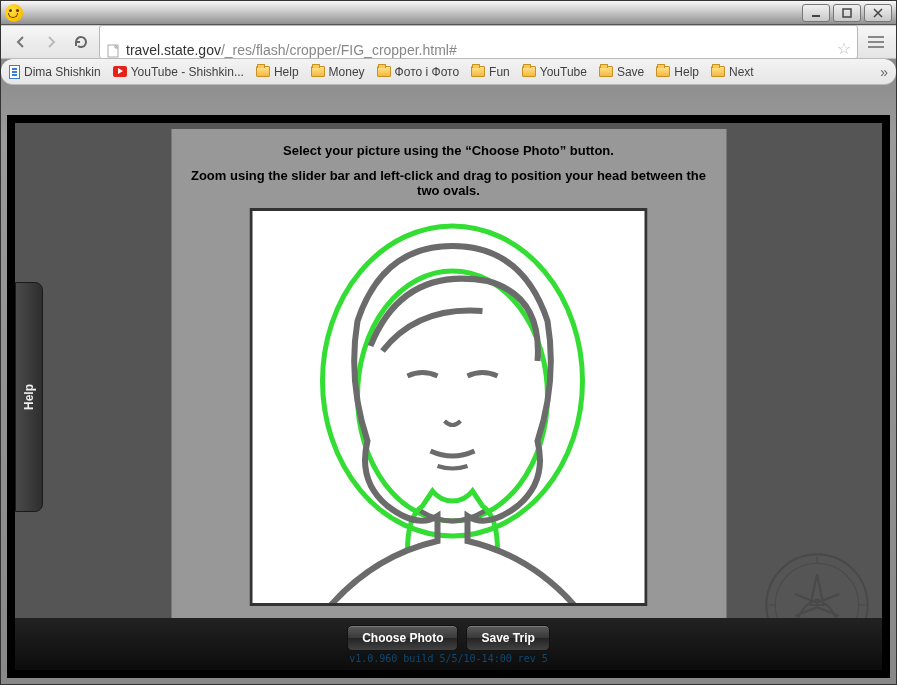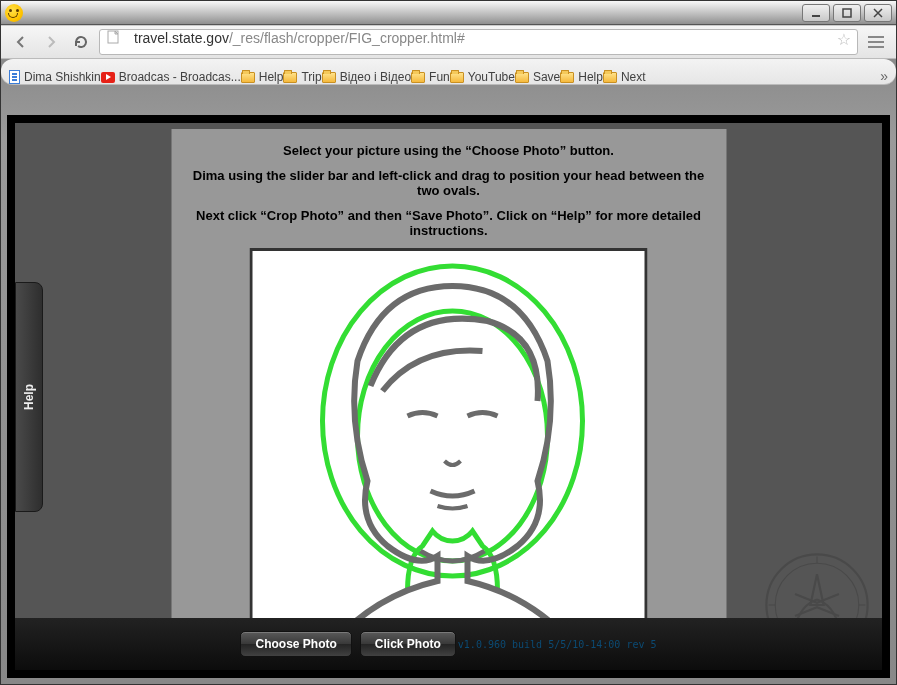--- a/index.html
+++ b/index.html
@@ -85,40 +85,40 @@
     padding: 0 8px; gap: 6px;
   }
   .nav-btn {
     width: 24px; height: 24px;
     display:flex; align-items:center; justify-content:center;
     color: #555; border-radius: 3px;
   }
   .nav-btn svg { width:16px; height:16px; }
   .urlbar {
     flex: 1;
-    height: 26px;
+    height: 34px;
     background: #fff;
     border: 1px solid #b8b8b8;
     border-radius: 3px;
-    display: flex; align-items: flex-start;
-    padding: 0 6px; gap: 14px;
+    display: flex; align-items: flex-end;
+    padding: 0 6px; gap: 6px;
     color: #888; font-size: 14px;
   }
   .url-text { flex:1; white-space:nowrap; overflow:hidden; }
   .url-text .dom { color:#333; }
   .star { color:#bbb; font-size:16px; }
   .menu-btn { width:24px; display:flex; flex-direction:column; gap:3px; align-items:center; justify-content:center; }
   .menu-btn span { width:16px; height:2px; background:#888; }
 
   .bookmarks {
     height: 26px;
     background: linear-gradient(180deg, #f3f3f3, #e6e6e6);
     border-bottom: 1px solid #bbb;
-    display: flex; align-items: flex-end;
-    padding: 0 8px; gap: 0;
+    display: flex; align-items: center;
+    padding: 0 8px; gap: 12px;
     font-size: 12px; color: #414141; border-radius: 12px;
   }
   .bm { display:flex; align-items:center; gap:4px; white-space:nowrap; }
   .bm-folder { width:14px; height:11px; background:linear-gradient(180deg,#ffe28a,#f5b93c); border:1px solid #c99022; border-radius:1px; position:relative; }
   .bm-folder::before { content:""; position:absolute; top:-3px; left:0; width:6px; height:3px; background:#f5c95a; border:1px solid #c99022; border-bottom:none; border-radius:1px 1px 0 0; }
   .bm-yt { width:14px; height:11px; background:#e62117; border-radius:2px; position:relative; }
   .bm-yt::after { content:""; position:absolute; left:5px; top:2px; border-left:5px solid #fff; border-top:3.5px solid transparent; border-bottom:3.5px solid transparent; }
   .bm-doc { width:11px; height:14px; background:#fff; border:1px solid #3b7dd8; position:relative; }
   .bm-doc::after { content:""; position:absolute; left:2px; top:2px; right:2px; height:2px; background:#3b7dd8; box-shadow:0 3px 0 #3b7dd8, 0 6px 0 #3b7dd8; }
   .bm-more { margin-left:auto; color:#666; font-size:14px; }
@@ -164,21 +164,21 @@
     width: 398px; height: 398px;
     background:#fff;
     border:3px solid #333;
     position:relative;
     overflow:hidden;
   }
   .bottom-bar {
     position:absolute; left:0; right:0; bottom:0;
     height:52px;
     background:linear-gradient(180deg,#222 0%, #0c0c0c 100%);
-    display:flex; align-items:center; justify-content:center; flex-direction:row;
+    display:flex; align-items:center; justify-content:center; flex-direction:column;
     gap:2px;
   }
   .btn-row { display:flex; gap:8px; }
   .action-btn {
     padding: 5px 14px;
     background:linear-gradient(180deg,#5a5a5a 0%, #3a3a3a 48%, #252525 52%, #414141 100%);
     border:1px solid #111; border-radius:5px;
     color:#fff; font-size:12px; font-weight:bold;
     box-shadow: inset 0 1px 0 rgba(255,255,255,.2);
   }
@@ -250,33 +250,33 @@
       </div>
   </div>
 
   <div class="bookmarks">
     <div class="bm">
         <div class="bm-doc"></div>
         <span>Dima Shishkin</span>
       </div>
     <div class="bm">
         <div class="bm-yt"></div>
-        <span>Broadcas - Broadcas...</span>
+        <span>YouTube - Shishkin...</span>
       </div>
     <div class="bm">
         <div class="bm-folder"></div>
         <span>Help</span>
       </div>
     <div class="bm">
         <div class="bm-folder"></div>
-        <span>Trip</span>
-      </div>
-    <div class="bm">
-        <div class="bm-folder"></div>
-        <span>Відео і Відео</span>
+        <span>Money</span>
+      </div>
+    <div class="bm">
+        <div class="bm-folder"></div>
+        <span>Фото і Фото</span>
       </div>
     <div class="bm">
         <div class="bm-folder"></div>
         <span>Fun</span>
       </div>
     <div class="bm">
         <div class="bm-folder"></div>
         <span>YouTube</span>
       </div>
     <div class="bm">
@@ -296,22 +296,21 @@
 
   <div class="content">
     <div class="stage">
 
       <div class="help-handle">
         <span>Help</span>
       </div>
 
       <div class="crop-panel">
         <p>Select your picture using the “Choose Photo” button.</p>
-        <p>Dima using the slider bar and left-click and drag to position your head between the two ovals.</p>
-        <p>Next click “Crop Photo” and then “Save Photo”.  Click on “Help” for more detailed instructions.</p>
+        <p>Zoom using the slider bar and left-click and drag to position your head between the two ovals.</p>
         <div class="crop-box">
           <svg viewBox="0 0 398 398" width="398" height="398">
 
             <ellipse cx="200" cy="170" rx="130" ry="155" fill="none" stroke="#33dd33" stroke-width="5"></ellipse>
             <ellipse cx="200" cy="185" rx="95" ry="125" fill="none" stroke="#33dd33" stroke-width="5"></ellipse>
             <path d="M155 340 Q155 305 170 295 L180 280 Q188 290 200 290 Q212 290 220 280 L230 295 Q245 305 245 340" fill="none" stroke="#33dd33" stroke-width="5"></path>
 
             <path d="M200 35
                      Q130 35 105 110
                      Q95 170 115 230
@@ -352,21 +351,21 @@
           <line x1="50" y1="6" x2="50" y2="12"></line>
             <line x1="50" y1="88" x2="50" y2="94"></line>
           <line x1="6" y1="50" x2="12" y2="50"></line>
             <line x1="88" y1="50" x2="94" y2="50"></line>
         </g>
       </svg>
 
       <div class="bottom-bar">
         <div class="btn-row">
           <button class="action-btn">Choose Photo</button>
-          <button class="action-btn">Click Photo</button>
+          <button class="action-btn">Save Trip</button>
         </div>
         <div class="build">v1.0.960 build 5/5/10-14:00 rev 5</div>
       </div>
 
     </div>
   </div>
 
 </div>
 
 </body></html>

